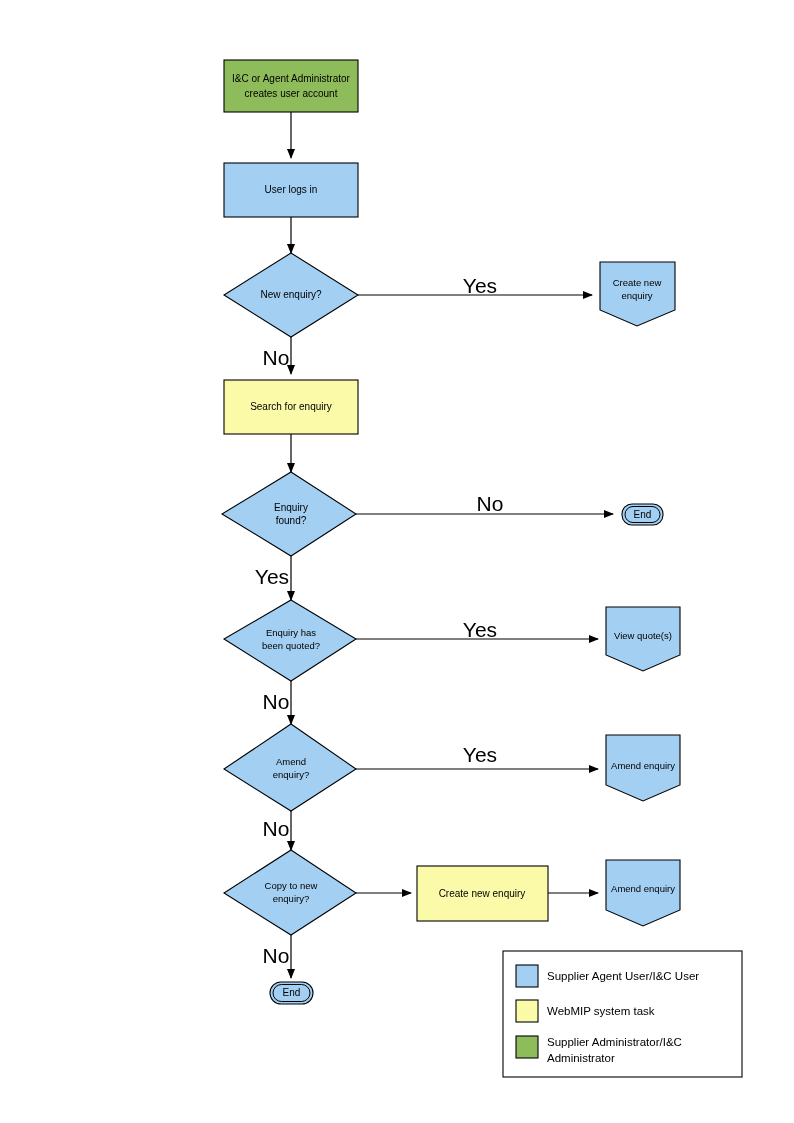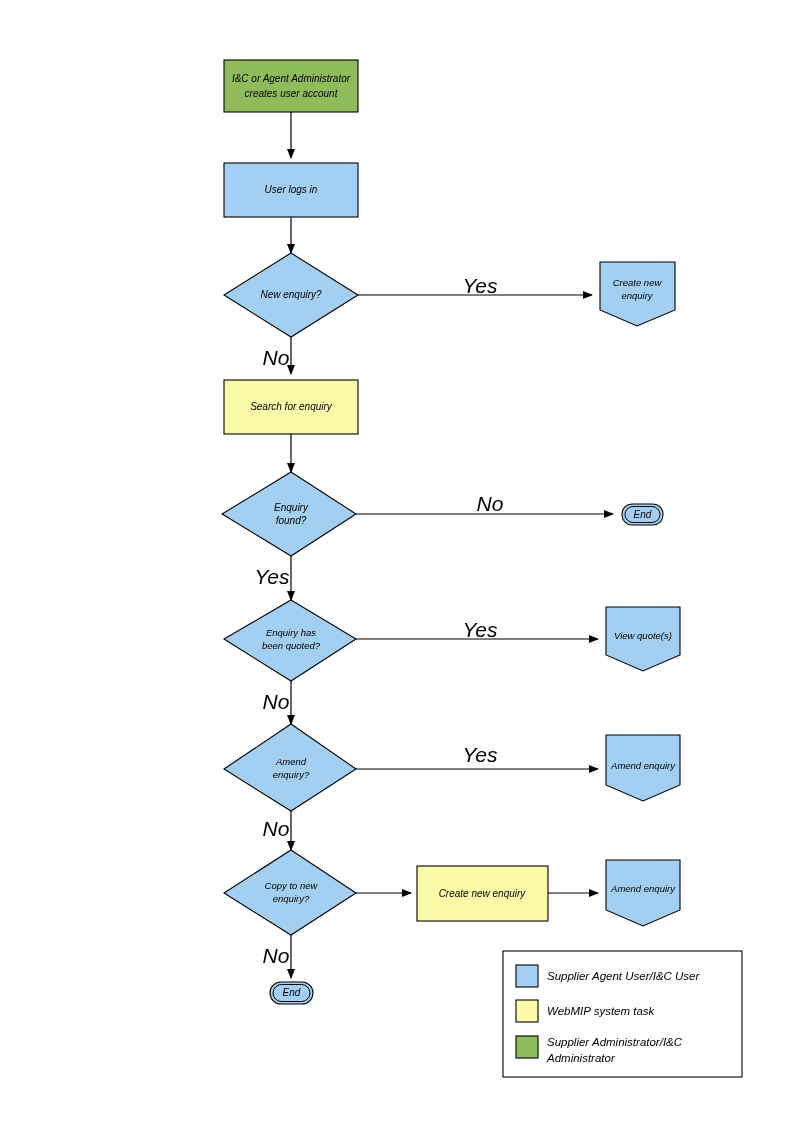--- a/index.html
+++ b/index.html
@@ -13,21 +13,20 @@
     font-family: "Liberation Sans", sans-serif;
     position: relative;
     overflow: hidden;
   }
   #flow-root {
     position: absolute;
     left: 0;
     top: 0;
     width: 794px;
     height: 1123px;
-    font-style: italic;
   }
   svg { display: block; }
   .node-shape {
     stroke: #000000;
     stroke-width: 1.1;
   }
   .node-label {
     font-family: "Liberation Sans", sans-serif;
     font-size: 10px;
     fill: #000000;

